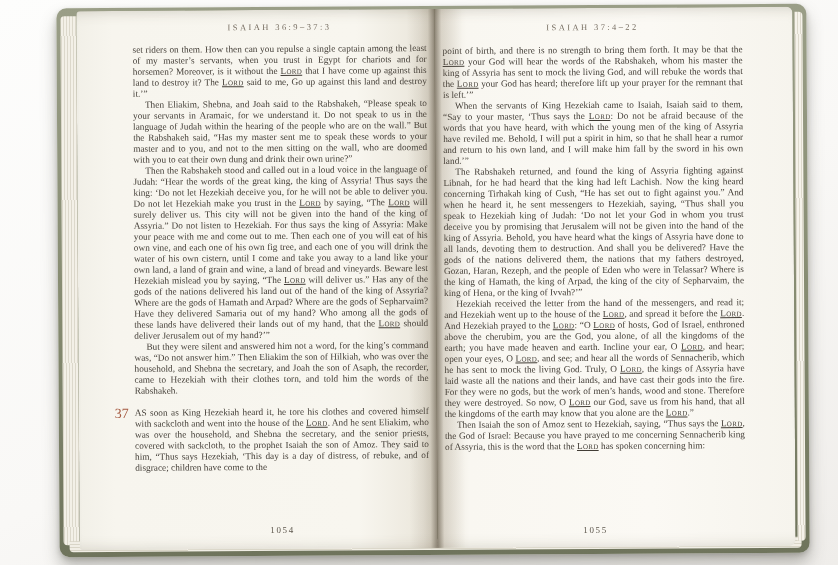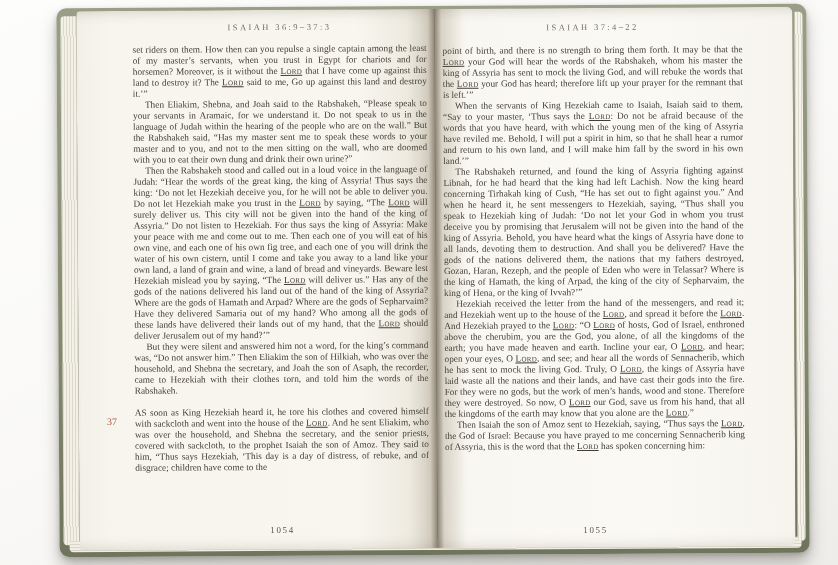--- a/index.html
+++ b/index.html
@@ -43,22 +43,22 @@
     position:absolute; font-size:9.3px; line-height:11px; text-align:justify;
     color:#423d36; hyphens:none;
   }
   .page-left .textcol{ left:56px; top:34px; width:294px; }
   .page-right .textcol{ left:8px; top:37px; width:300px; }
   .para{ margin:0; }
   .indent{ text-indent:12px; }
   .sbreak{ margin-top:11px; }
   .chapter{ position:relative; }
   .chapnum{
-    position:absolute; left:-28px; top:8px; width:22px; text-align:left;
-    color:#a55a41; font-size:10px;
+    position:absolute; left:-28px; top:0; width:22px; text-align:right;
+    color:#a55a41; font-size:14px;
   }
   .sc{ font-variant:small-caps; letter-spacing:0.3px;text-decoration:underline; }
   .pageno{
     position:absolute; text-align:center; font-size:9px; letter-spacing:1.6px; color:#5f594f;
   }
   .page-left .pageno{ left:56px; width:294px; top:515px; }
   .page-right .pageno{ left:8px; width:300px; top:517px; }
 </style>
 </head>
 <body>

